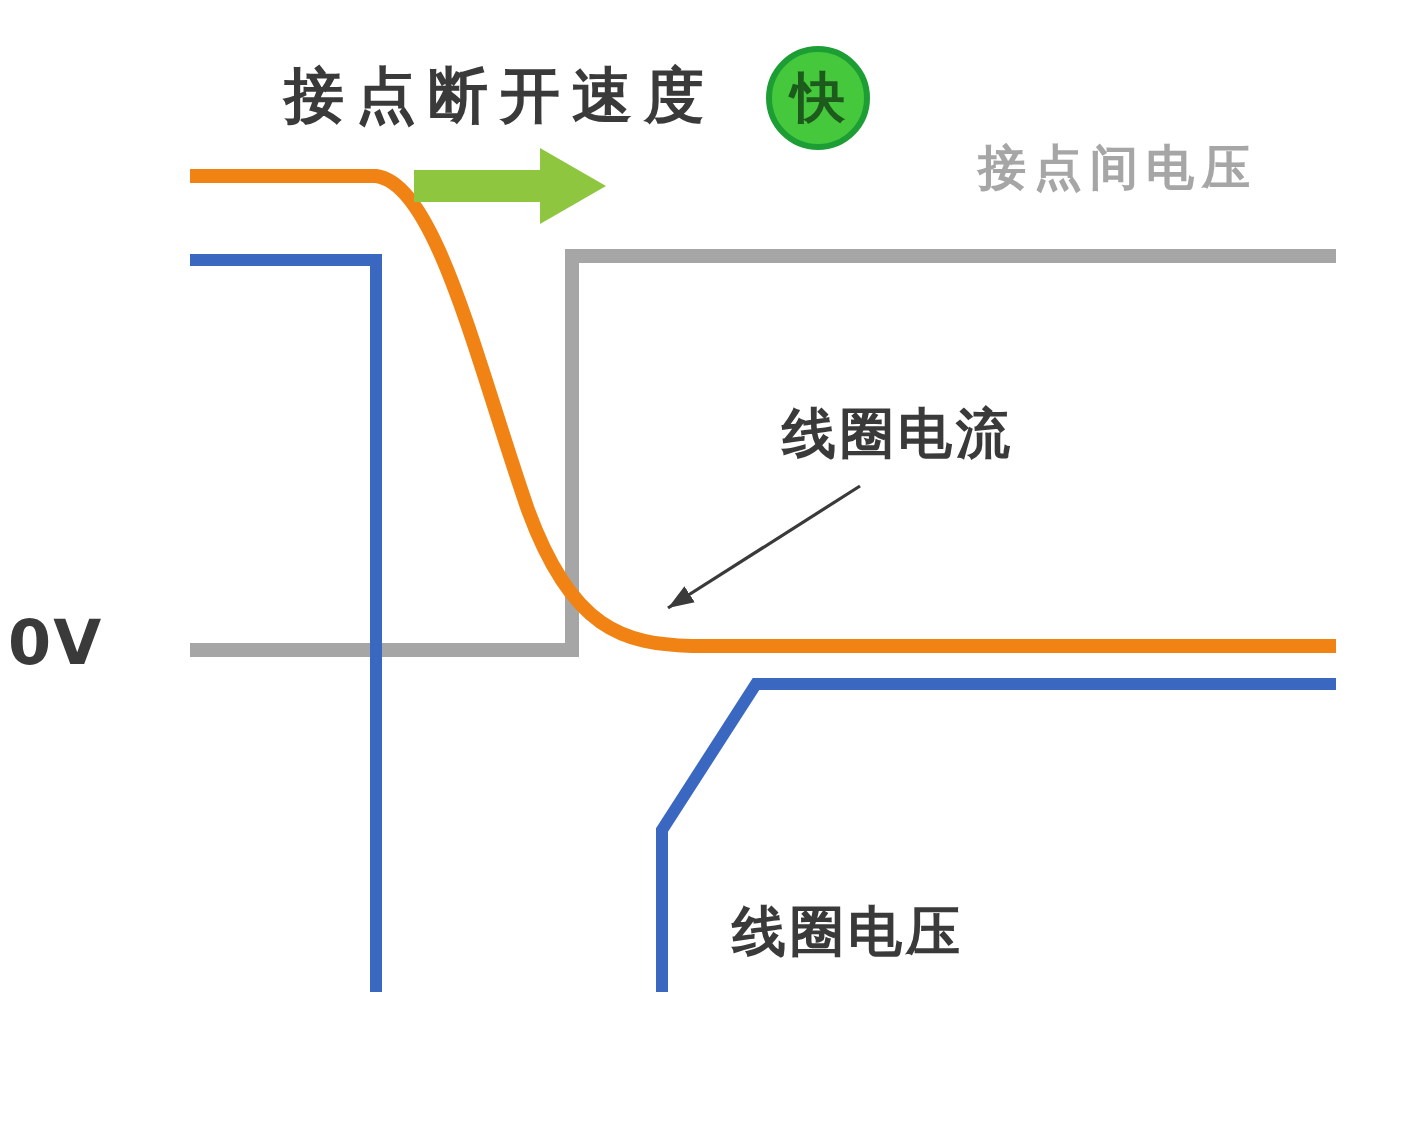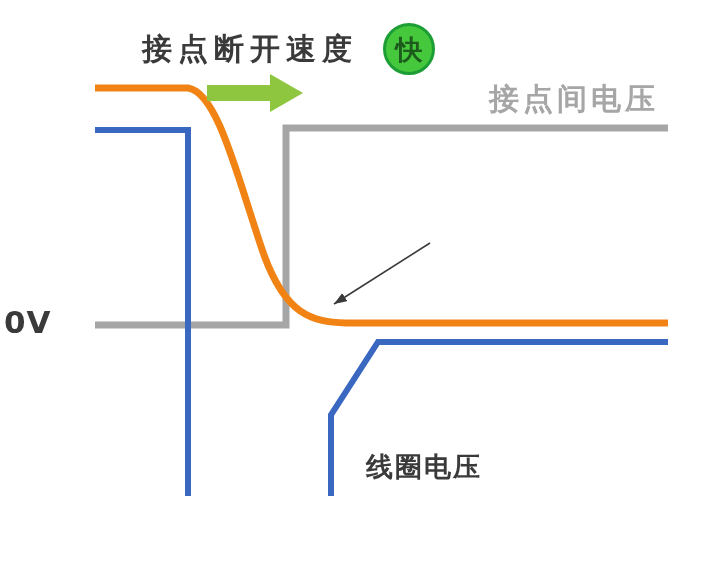--- a/index.html
+++ b/index.html
@@ -9,21 +9,21 @@
   }
   svg.canvas{position:absolute;left:0;top:0;width:714px;height:574px;}
   .wave{fill:none;stroke-linejoin:miter;stroke-linecap:butt;}
   .wave.contact{stroke:var(--contact-voltage);stroke-width:7;}
   .wave.coilv{stroke:var(--coil-voltage);stroke-width:6;}
   .wave.coili{stroke:var(--coil-current);stroke-width:7;}
   .speed-arrow{fill:var(--speed-arrow);stroke:none;}
   .annot{stroke:var(--text-dark);stroke-width:1.6;}
   .lbl{position:absolute;color:var(--text-dark);font-weight:600;white-space:nowrap;line-height:1;}
   .title-lbl{left:142px;top:34px;font-size:30px;letter-spacing:6px;}
-  .contact-lbl{left:489px;top:72px;font-size:30px;letter-spacing:4px;color:var(--contact-voltage);margin-top:12px;}
+  .contact-lbl{left:489px;top:72px;font-size:24px;letter-spacing:4px;color:var(--contact-voltage);}
   .current-lbl{left:391px;top:204px;font-size:27px;letter-spacing:2px;}
   .zero-lbl{left:4px;top:307px;font-size:31px;letter-spacing:1px;}
   .coilv-lbl{left:366px;top:453px;font-size:27px;letter-spacing:2px;}
   .badge{
     position:absolute;left:383px;top:23px;width:52px;height:52px;border-radius:50%;
     background:var(--badge-fill);border:3px solid var(--badge-border);box-sizing:border-box;
     display:flex;align-items:center;justify-content:center;
   }
   .badge span{font-size:27px;font-weight:700;color:var(--badge-text);line-height:1;}
 </style>
@@ -51,18 +51,19 @@
   </svg>
 
   <div class="lbl title-lbl">接点断开速度</div>
 
   <div class="badge">
     <span>快</span>
   </div>
 
   <div class="lbl contact-lbl">接点间电压</div>
 
+  <div class="lbl current-lbl">线圈电流</div>
 
   <div class="lbl zero-lbl">0V</div>
 
   <div class="lbl coilv-lbl">线圈电压</div>
 
 </div>
 
 </body></html>

